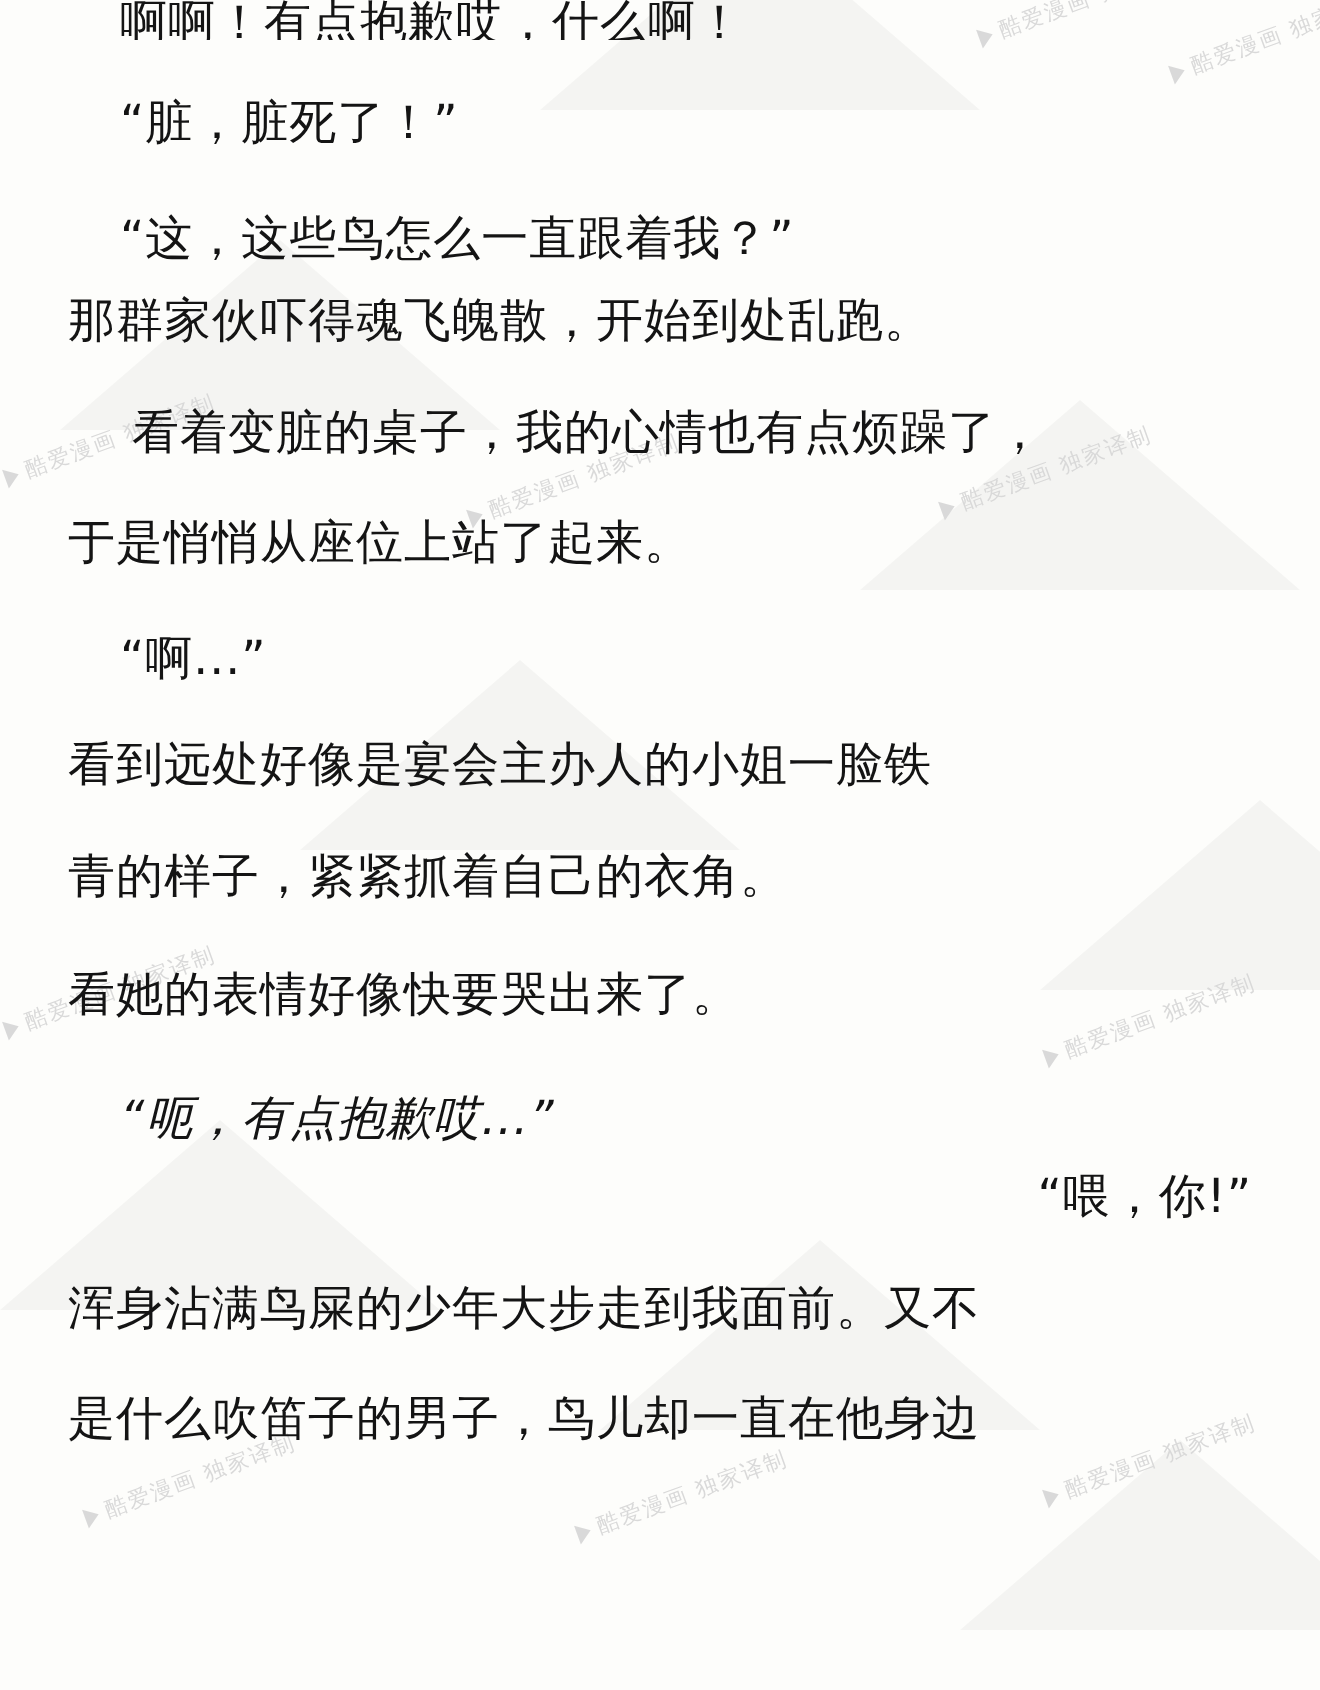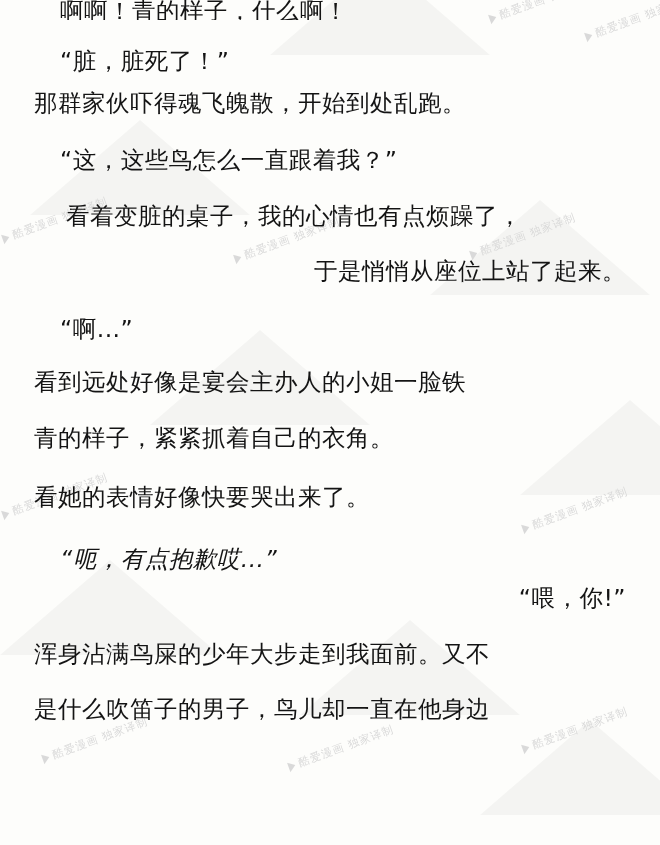--- a/index.html
+++ b/index.html
@@ -95,27 +95,27 @@
       <div class="wm" style="left: 468px; top: 248px; transform: rotate(-20deg) scale(1);"><span class="tri"></span><span>酷爱漫画 独家译制</span></div>
       <div class="wm" style="left: 0px; top: 508px; transform: rotate(-20deg) scale(1);"><span class="tri"></span><span>酷爱漫画 独家译制</span></div>
       <div class="wm" style="left: 520px; top: 522px; transform: rotate(-20deg) scale(1);"><span class="tri"></span><span>酷爱漫画 独家译制</span></div>
       <div class="wm" style="left: 40px; top: 752px; transform: rotate(-20deg) scale(1);"><span class="tri"></span><span>酷爱漫画 独家译制</span></div>
       <div class="wm" style="left: 286px; top: 760px; transform: rotate(-20deg) scale(1);"><span class="tri"></span><span>酷爱漫画 独家译制</span></div>
       <div class="wm" style="left: 520px; top: 742px; transform: rotate(-20deg) scale(1);"><span class="tri"></span><span>酷爱漫画 独家译制</span></div>
     </div>
 
   <div class="content" id="content">
       <div class="clip-top">
-        <div class="line indent" style="margin-top: 0px;">啊啊！青的样子，什么啊！</div>
+        <div class="line indent" style="margin-top: 0px;">啊啊！有点抱歉哎，什么啊！</div>
       </div>
       <div class="line indent" style="margin-top: 30px;">“脏，脏死了！”</div>
+      <div class="line indent" style="margin-top: 34px;">“这，这些鸟怎么一直跟着我？”</div>
       <div class="line" style="margin-top: 18px;">那群家伙吓得魂飞魄散，开始到处乱跑。</div>
-      <div class="line indent" style="margin-top: 34px;">“这，这些鸟怎么一直跟着我？”</div>
       <div class="line" style="margin-top: 32px; margin-left: 32px;">看着变脏的桌子，我的心情也有点烦躁了，</div>
-      <div class="line" style="margin-top: 32px; text-align: right;">于是悄悄从座位上站了起来。</div>
+      <div class="line" style="margin-top: 32px;">于是悄悄从座位上站了起来。</div>
       <div class="line indent" style="margin-top: 34px;">“啊...”</div>
       <div class="line" style="margin-top: 30px;">看到远处好像是宴会主办人的小姐一脸铁</div>
       <div class="line" style="margin-top: 32px;">青的样子，紧紧抓着自己的衣角。</div>
       <div class="line" style="margin-top: 36px;">看她的表情好像快要哭出来了。</div>
       <div class="line indent italic" style="margin-top: 38px;">“呃，有点抱歉哎...”</div>
       <div class="line indent" style="margin-top: 16px; text-align: right;">“喂，你!”</div>
       <div class="line" style="margin-top: 32px;">浑身沾满鸟屎的少年大步走到我面前。又不</div>
       <div class="clip-bottom">
         <div class="line" style="margin-top: 32px;">是什么吹笛子的男子，鸟儿却一直在他身边</div>
       </div>

